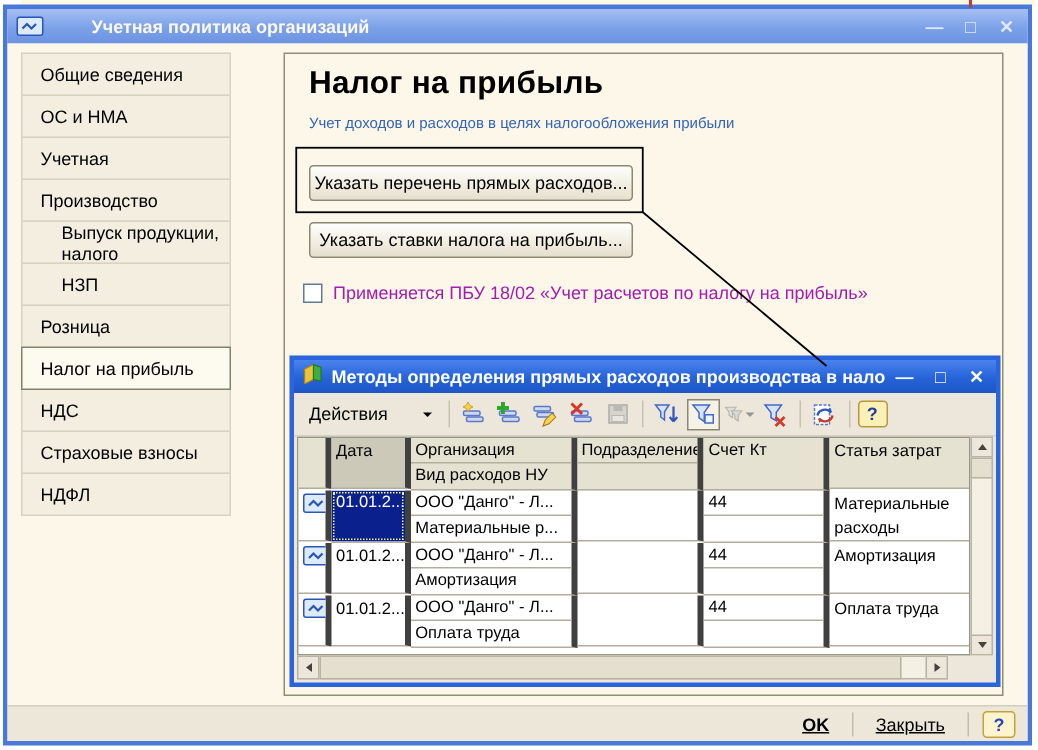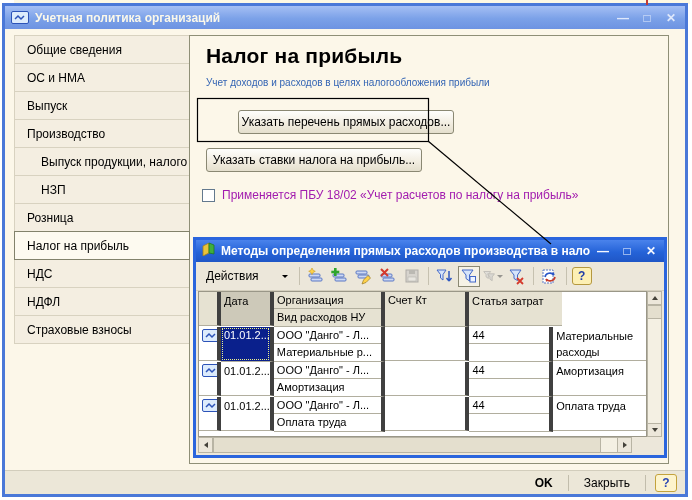--- a/index.html
+++ b/index.html
@@ -8,56 +8,56 @@
 
   .top-strip { position:absolute; left:14px; top:0; width:676px; height:4px; background:#fdf8e4; }
   .red-artifact { position:absolute; left:646px; top:0; width:2px; height:5px; background:#c23a34; z-index:200; }
 
   
   .window { position:absolute; left:2px; top:3px; width:686px; height:494px;
             border:3px solid #4a78d8; background:#fcf7e9; }
   .titlebar { position:absolute; left:0; top:0; right:0; height:23px;
               background:linear-gradient(180deg,#a5bff4 0%,#7ba1e8 55%,#6d93e2 100%);
               display:flex; align-items:center; padding:0 6px; gap:6px; }
-  .titlebar .title { color:#fbf8ea; font-weight:bold; font-size:12px; white-space:nowrap; }
+  .titlebar .title { color:#fbf8ea; font-weight:bold; font-size:12px; white-space:nowrap;margin-left:26px; }
   .win-controls { margin-left:auto; display:flex; gap:8px; align-items:center; }
   .win-controls span { color:#dfe8fb; font-weight:bold; font-size:12px; width:16px; text-align:center; cursor:default; }
 
   .rec-icon { width:18px; height:13px; background:#dcebfc; border:1px solid #2c53b8; border-radius:2px;
               display:inline-block; position:relative; flex:0 0 auto; }
   .rec-icon svg { position:absolute; left:0; top:0; }
 
   .dialog { position:absolute; left:0; top:23px; right:0; bottom:24px; background:#fcf7e9; }
 
   
-  .sidebar { position:absolute; left:9px; top:6px; width:176px; }
+  .sidebar { position:absolute; left:9px; top:6px; width:140px; }
   .side-item { height:29px; margin-bottom:-1px; border:1px solid #d8d2c0; background:#f4eee1;
                display:flex; align-items:center; padding-left:12px; font-size:12px; color:#000; cursor:pointer; position:relative; }
   .side-item.indent { padding-left:26px; }
   .side-item.active { background:#fdfaf0; border:1px solid #82826b; z-index:5; }
 
   
   .panel { position:absolute; left:184px; top:6px; width:480px; height:429px;
            border:1px solid #8f8f77; background:#fcf7e9; }
   .panel h1 { position:absolute; left:16px; top:8px; font-size:21px; font-weight:bold; color:#000; letter-spacing:0.2px; }
   .subtitle { position:absolute; left:16px; top:41px; font-size:10px; color:#3465b4; }
   .xpbtn { position:absolute; left:16px; width:216px; height:24px; border:1px solid #8a8873; border-radius:3px;
            background:linear-gradient(180deg,#fefefc 0%,#f1ecdf 60%,#e4dfcd 100%);
            font-size:12px; color:#000; display:flex; align-items:center; justify-content:center; cursor:pointer;
            font-family:"Liberation Sans", sans-serif; }
-  .btn1 { top:74px;margin-left:32px; } .btn2 { top:112px; }
+  .btn1 { top:74px; } .btn2 { top:112px; }
   .chk-row { position:absolute; left:12px; top:152px; display:flex; align-items:center; gap:7px; }
   .chk { width:13px; height:13px; background:#fff; border:1px solid #63798e; cursor:pointer; flex:0 0 auto; }
   .chk-label { font-size:12px; color:#a21caf; }
   .note { position:absolute; left:34px; top:173px; font-size:12px; color:#3465b4; line-height:15px; }
 
   
   .bottombar { position:absolute; left:0; right:0; bottom:0; height:24px; background:#ece7d8;
                border-top:1px solid #d2cdbc; display:flex; align-items:center; justify-content:flex-end; padding-right:8px; gap:9px; }
-  .bb-btn { font-size:12px; color:#000; cursor:pointer; padding:2px 6px; }
+  .bb-btn { font-size:12px; color:#000; cursor:pointer; padding:2px 6px;text-decoration:underline; }
   .bb-ok { font-weight:bold; }
   .bb-div { width:1px; height:16px; background:#c2bdac; }
   .bb-help { width:22px; height:18px; border:1px solid #c3a23c; border-radius:3px; background:#fdf4cd;
              color:#2a46b4; font-weight:bold; font-size:12px; display:flex; align-items:center; justify-content:center; cursor:pointer; }
 
   
   .annotation { position:absolute; left:0; top:0; width:692px; height:500px; z-index:100; pointer-events:none; }
 
   
   .child { position:absolute; left:193px; top:237px; width:474px; height:221px;
@@ -138,45 +138,45 @@
   <div class="dialog">
 
     <div class="sidebar">
       <div class="side-item">
           <span>Общие сведения</span>
         </div>
       <div class="side-item">
           <span>ОС и НМА</span>
         </div>
       <div class="side-item">
-          <span>Выпуск</span>
+          <span>Учетная</span>
         </div>
       <div class="side-item">
           <span>Производство</span>
         </div>
       <div class="side-item indent">
           <span>Выпуск продукции, налого</span>
         </div>
       <div class="side-item indent">
           <span>НЗП</span>
         </div>
       <div class="side-item">
           <span>Розница</span>
         </div>
       <div class="side-item active">
           <span>Налог на прибыль</span>
         </div>
       <div class="side-item">
           <span>НДС</span>
         </div>
       <div class="side-item">
+          <span>Страховые взносы</span>
+        </div>
+      <div class="side-item">
           <span>НДФЛ</span>
-        </div>
-      <div class="side-item">
-          <span>Страховые взносы</span>
         </div>
     </div>
 
     <div class="panel">
       <h1>Налог на прибыль</h1>
       <div class="subtitle">Учет доходов и расходов в целях налогообложения прибыли</div>
       <div class="xpbtn btn1">Указать перечень прямых расходов...</div>
       <div class="xpbtn btn2">Указать ставки налога на прибыль...</div>
       <div class="chk-row">
         <span class="chk"></span>
@@ -294,20 +294,24 @@
   </div>
 
   <div class="grid">
     <div class="grow hdr">
       <div class="gcell c-icon span2"></div>
       <div class="gcell c-date span2">Дата</div>
       <div class="gcell c-org">
         <div class="sub divided">Организация</div>
         <div class="sub">Вид расходов НУ</div>
       </div>
+      <div class="gcell c-dept">
+        <div class="sub divided">Подразделение</div>
+        <div class="sub"></div>
+      </div>
       <div class="gcell c-debit">
         <div class="sub">Счет Кт</div>
       </div>
       <div class="gcell c-item span2">Статья затрат</div>
     </div>
 
     <div class="grow">
       <div class="gcell c-icon row-icon-box">
         <span class="rec-icon"><svg width="16" height="11" viewBox="0 0 16 11">
               <polyline points="3,7 6,4 9,7 12,4" fill="none" stroke="#2c53b8" stroke-width="1.5"></polyline>

